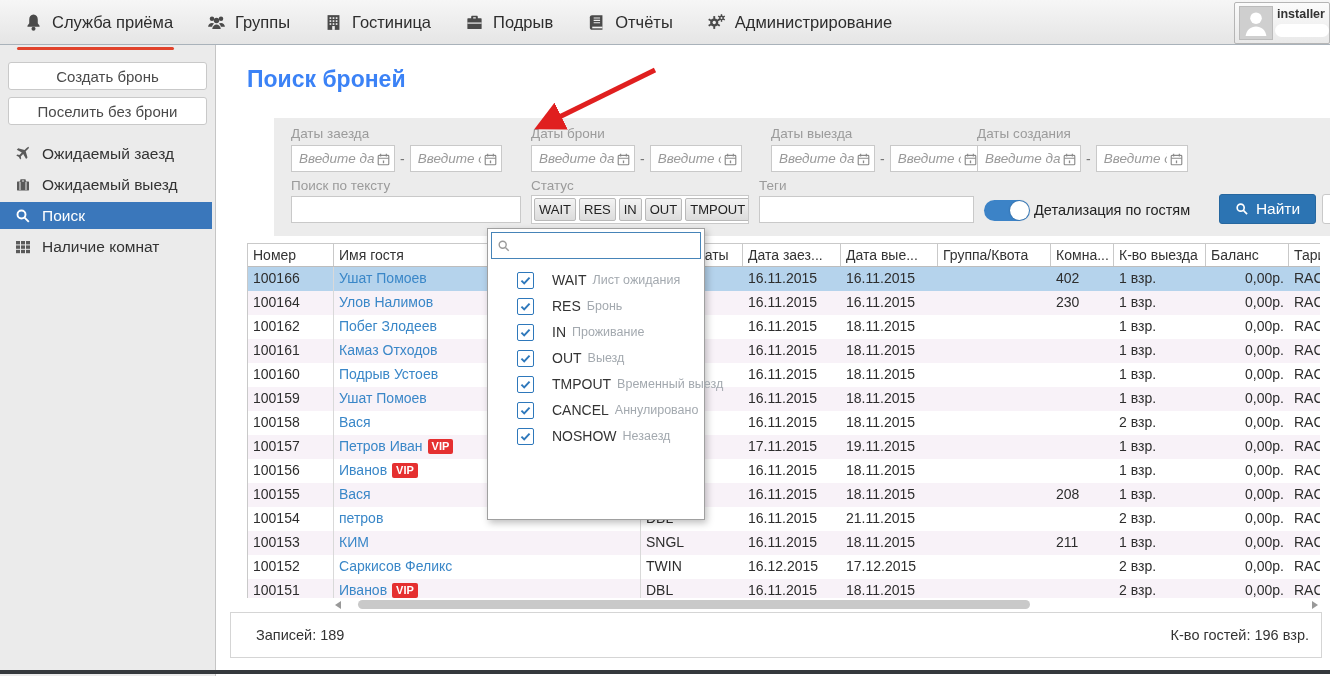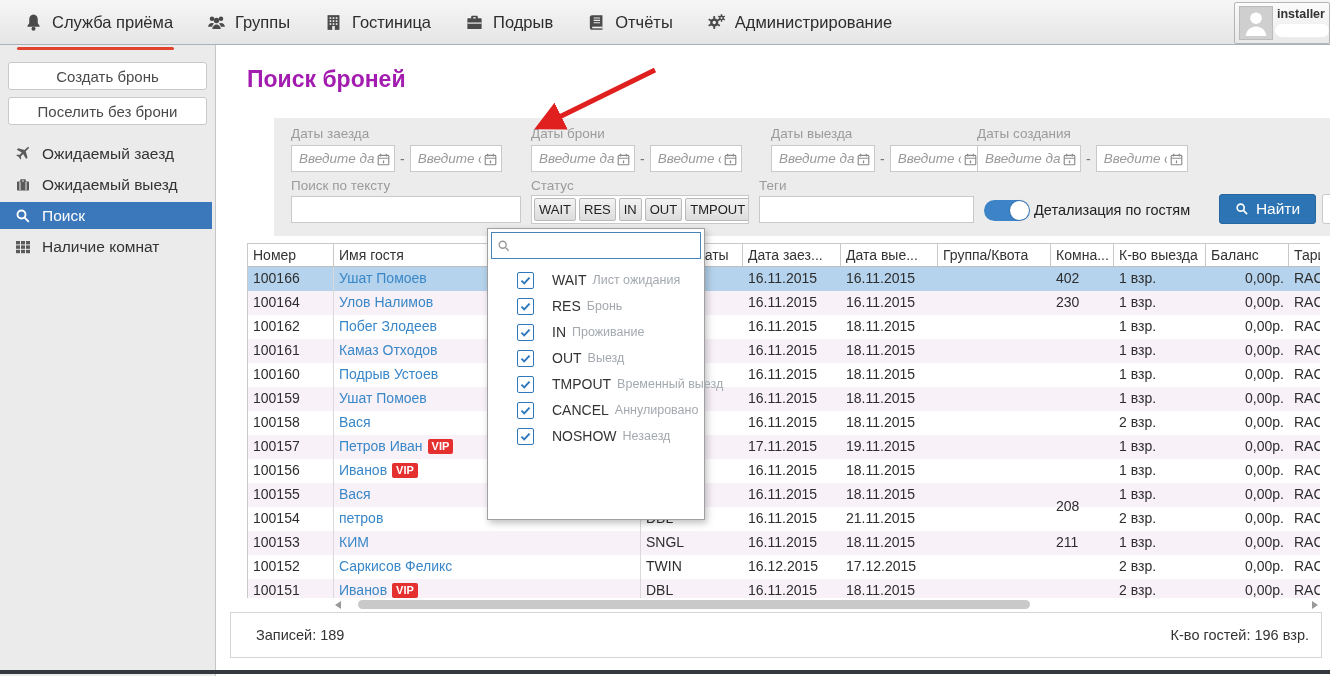--- a/index.html
+++ b/index.html
@@ -29,21 +29,21 @@
     font-size:15px; color:#4a4a4a; display:flex; align-items:center; justify-content:center; cursor:pointer; }
   .side-items { margin-top:13px; }
   .side-item { height:31px; display:flex; align-items:center; padding-left:15px; gap:11px;
     font-size:15.5px; color:#333; cursor:pointer; }
   .side-item .s-icon { width:16px; height:16px; color:#5a5a5a; display:inline-flex; font-size:15px; line-height:16px; }
   .side-item .s-icon svg { width:100%; height:100%; }
   .side-item.active { background:#3a77bb; color:#fff; margin-right:3px; height:27px; margin-top:2px; margin-bottom:2px; }
   .side-item.active .s-icon { color:#fff; }
 
   
-  .page-title { position:absolute; left:247px; top:66px; font-size:23px; font-weight:bold; color:#a21caf; z-index:2;}
+  .page-title { position:absolute; left:247px; top:66px; font-size:23px; font-weight:bold; color:#3b82f6; z-index:2;}
 
   .filter-panel { position:absolute; left:230px; top:118px; width:1092px; height:118px; background:#ececec; z-index:2;margin-left:44px; }
   .f-label { position:absolute; font-size:13.5px; color:#9b9b9b; white-space:nowrap; }
   .date-group { position:absolute; top:8px; }
   .date-group .g-label { font-size:13.5px; color:#9b9b9b; margin-bottom:4px; }
   .date-row { display:flex; align-items:center; gap:5px; }
   .date-input { height:27px; background:#fff; border:1px solid #c9c9c9; display:flex; align-items:center;
     padding:0 4px 0 7px; overflow:hidden; cursor:text; }
   .date-input .ph { font-style:italic; color:#9a9a9a; font-size:13.5px; white-space:nowrap; flex:1; overflow:hidden; }
   .cal-icon { width:13px; height:13px; color:#8a8a8a; flex:none; margin-left:3px; }
@@ -515,21 +515,21 @@
         <div class="td right" style="width: 83px;">0,00р.</div>
         <div class="td" style="width: 32px;">RACK</div>
       </div>
       <div class="tr pink">
         <div class="td b1" style="width: 86px;">100155</div>
         <div class="td b1" style="width: 307px;"><span class="guest-link">Вася</span></div>
         <div class="td" style="width: 102px;"></div>
         <div class="td" style="width: 98px;">16.11.2015</div>
         <div class="td" style="width: 97px;">18.11.2015</div>
         <div class="td" style="width: 113px;"></div>
-        <div class="td" style="width: 63px; margin-top: 12px;">208</div>
+        <div class="td" style="width: 63px;">208</div>
         <div class="td" style="width: 92px;">1 взр.</div>
         <div class="td right" style="width: 83px;">0,00р.</div>
         <div class="td" style="width: 32px;">RACK</div>
       </div>
       <div class="tr">
         <div class="td b1" style="width: 86px;">100154</div>
         <div class="td b1" style="width: 307px;"><span class="guest-link">петров</span></div>
         <div class="td" style="width: 102px;">DBL</div>
         <div class="td" style="width: 98px;">16.11.2015</div>
         <div class="td" style="width: 97px;">21.11.2015</div>

